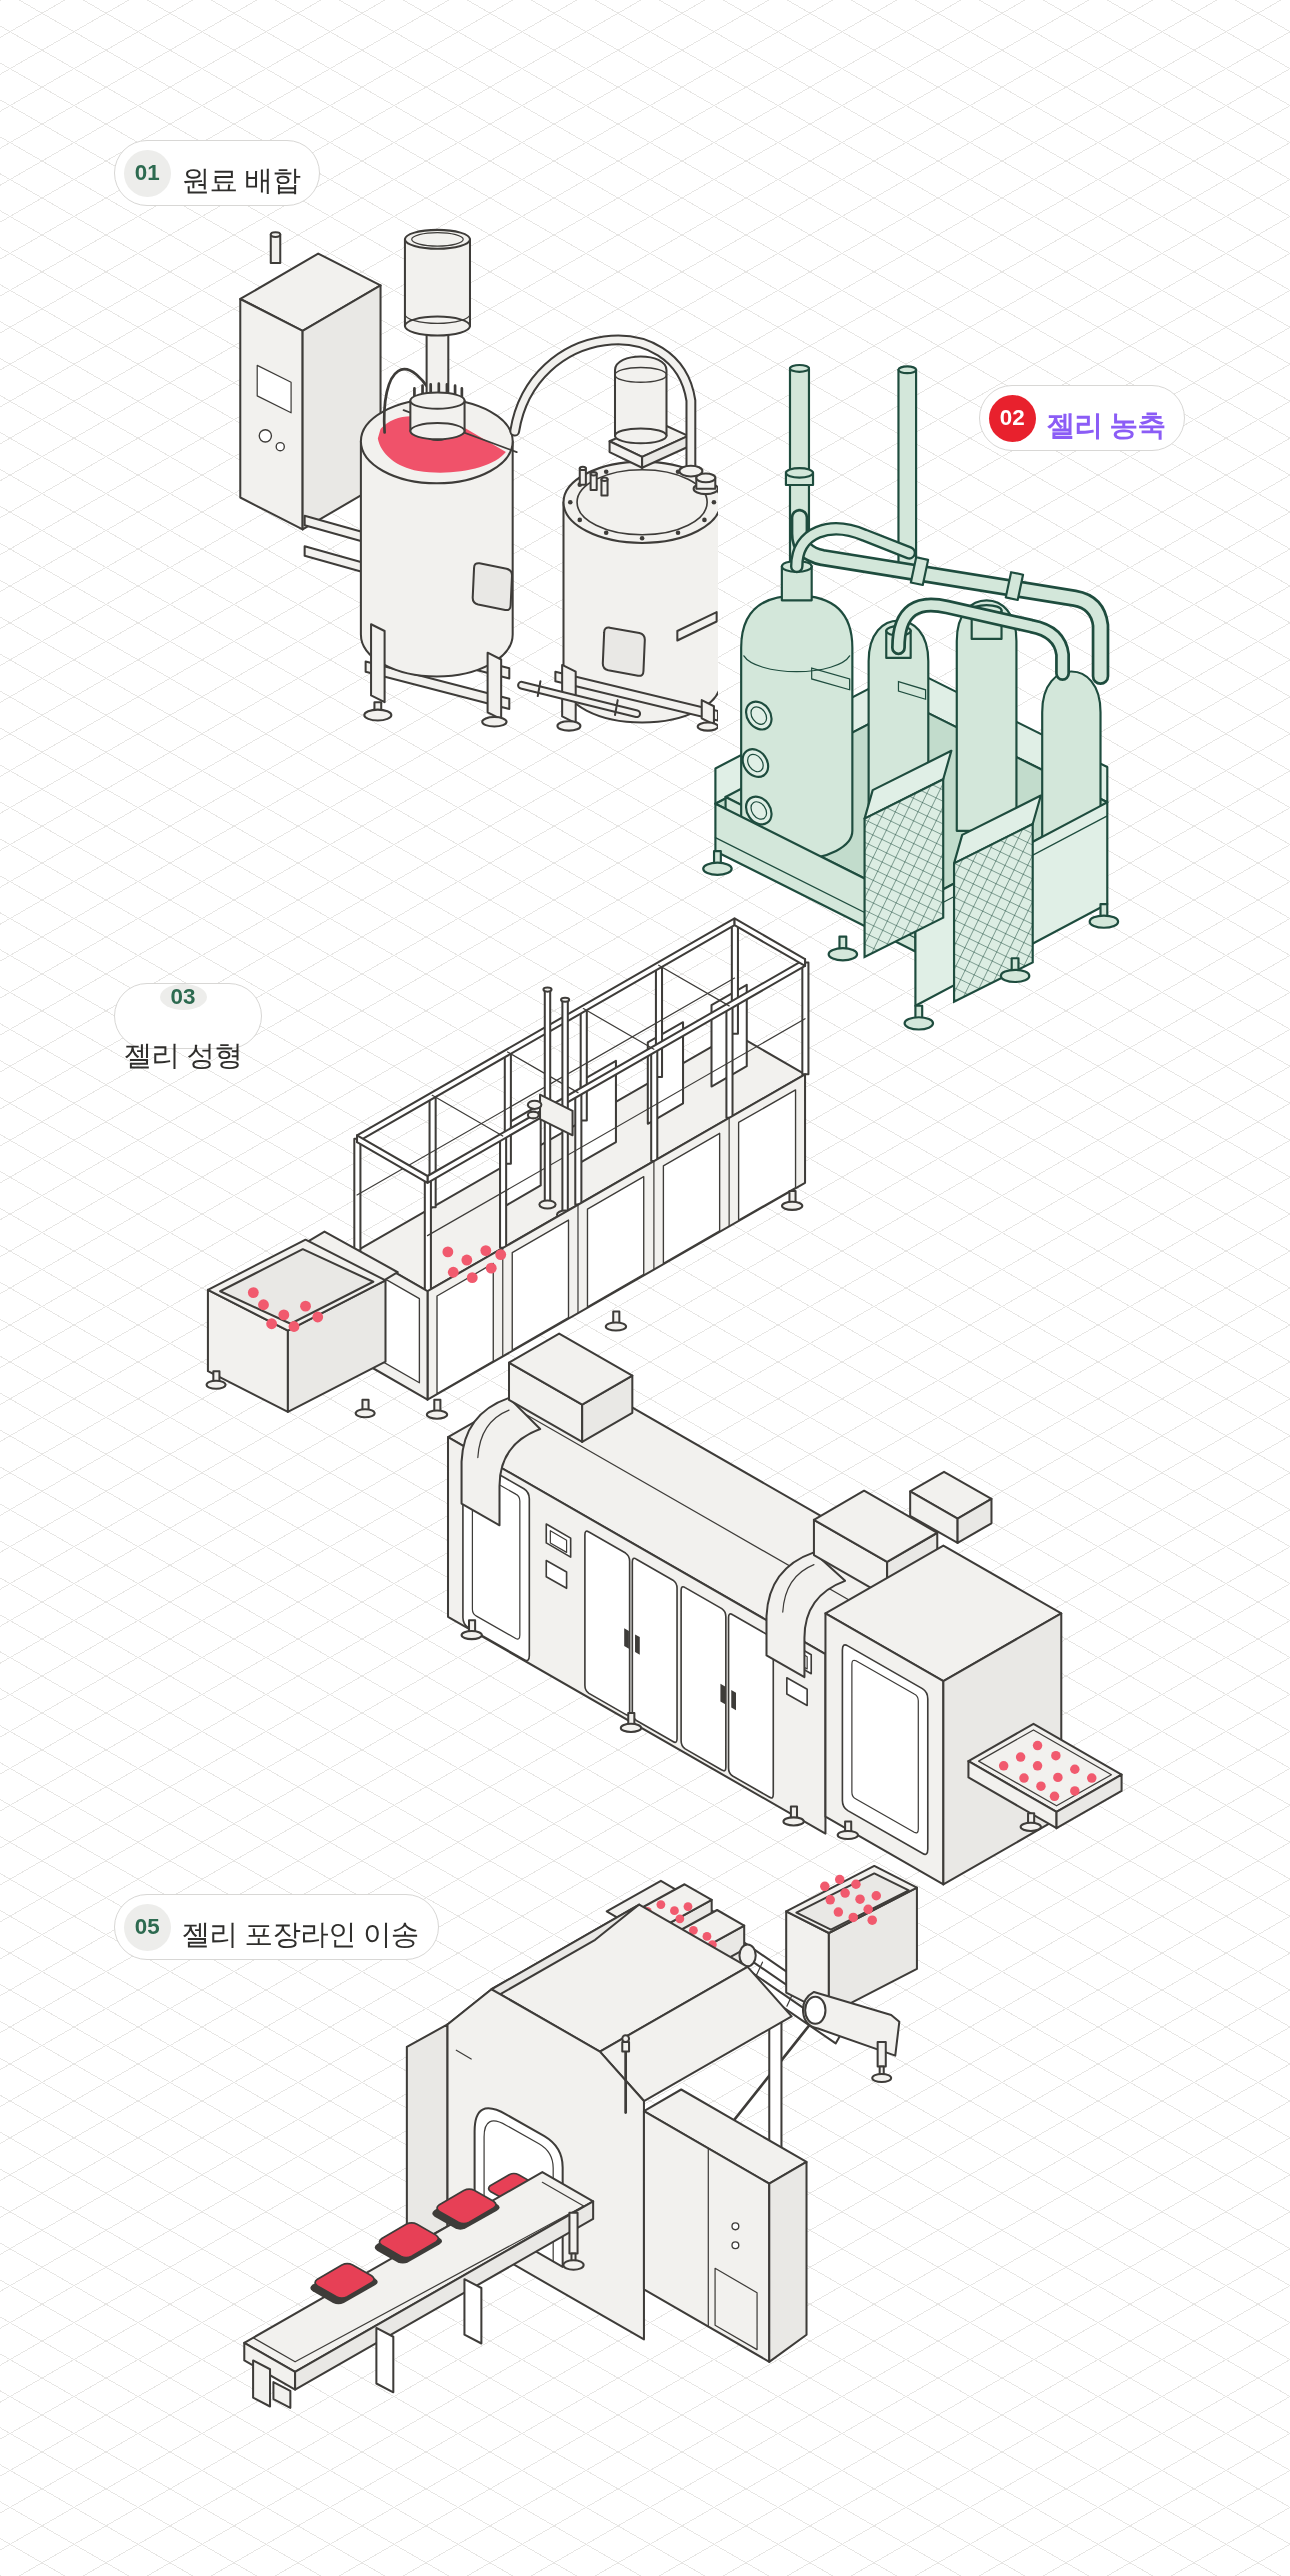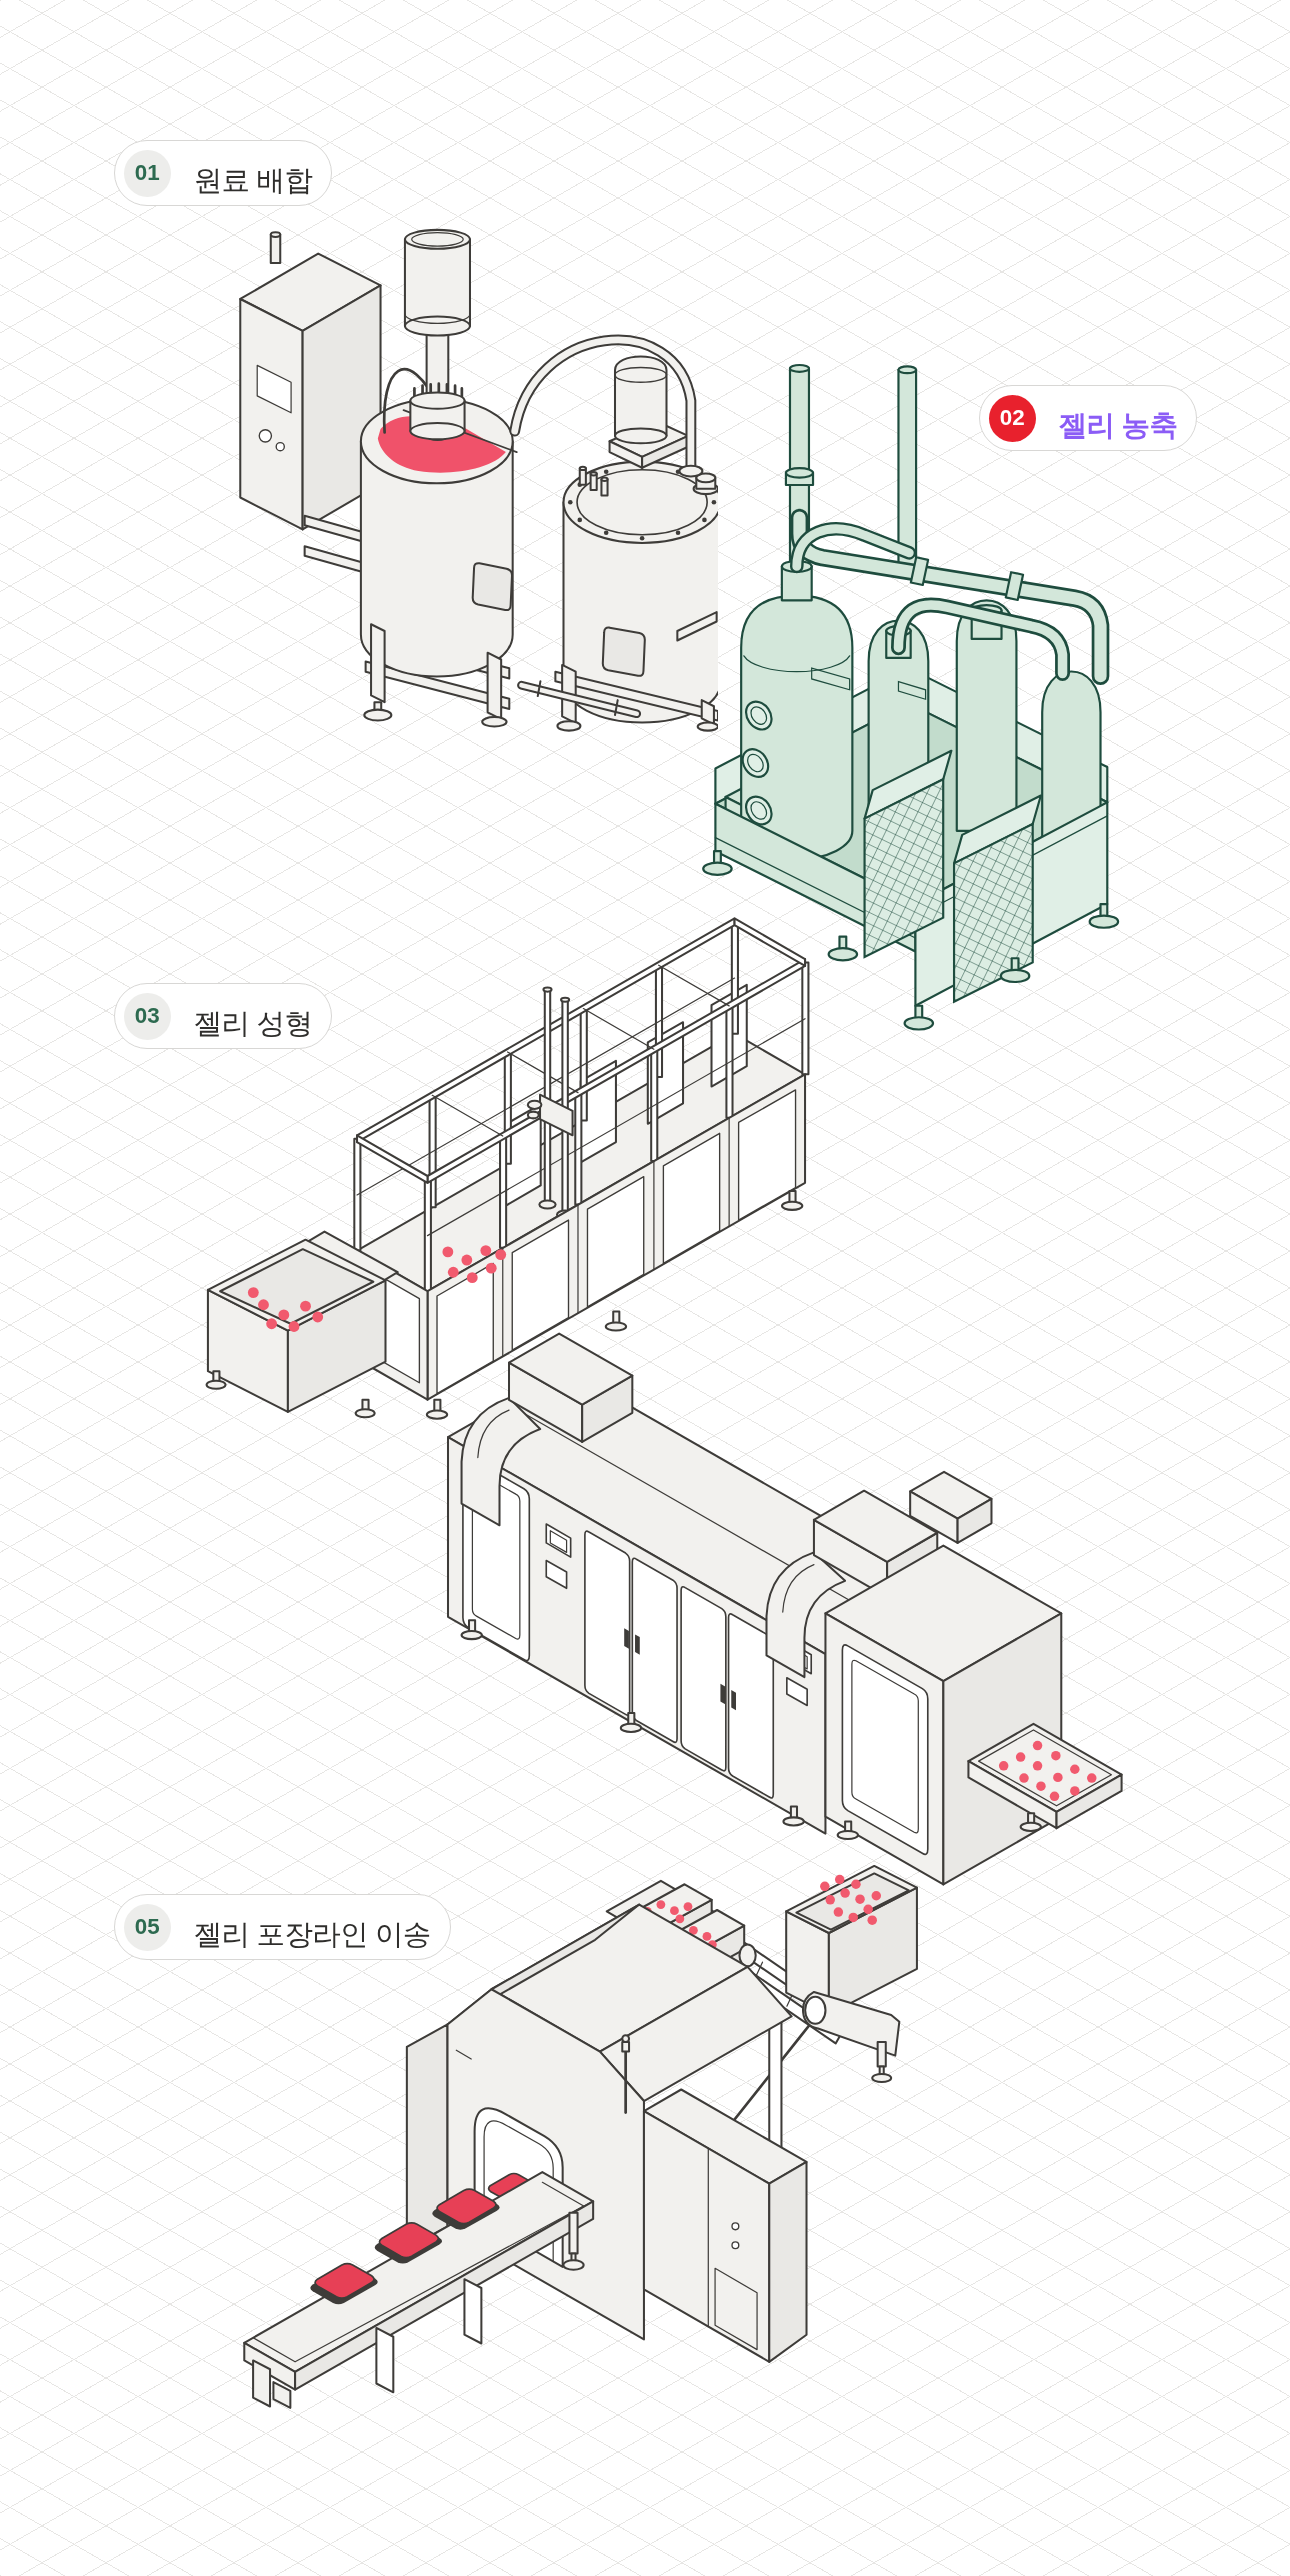--- a/index.html
+++ b/index.html
@@ -7,21 +7,21 @@
   .canvas{
     position:relative;width:1291px;height:2576px;overflow:hidden;
     background-color:#ffffff;
     background-image:
       repeating-linear-gradient(30deg,#e7e6e4 0 0.9px,transparent 0.9px 32px),
       repeating-linear-gradient(150deg,#e7e6e4 0 0.9px,transparent 0.9px 32px);
   }
   .badge{
     position:absolute;display:inline-flex;align-items:center;
     background:#fff;border:1.7px solid #d8d7d5;border-radius:35px;
-    height:64px;padding:0 19px 0 8.8px;gap:23px;z-index:5;
+    height:64px;padding:0 19px 0 8.8px;gap:11px;z-index:5;
   }
   .badge .num{
     width:47px;height:47px;border-radius:50%;background:#ededeb;
     color:#2d6a50;display:flex;align-items:center;justify-content:center;
     font-size:22.4px;font-weight:600;letter-spacing:0;
   }
   .badge .txt{font-size:28.5px;color:#2f2e2c;letter-spacing:-0.7px;white-space:nowrap;margin-top:16px;}
   .badge.active .num{background:#e8212d;color:#ffffff;font-weight:700;}
   .badge.active .txt{font-weight:700;color:#8b5cf6;}
   .fig{position:absolute;z-index:1;}
@@ -51,21 +51,21 @@
 <div class="canvas">
 
   <div class="badge" style="left:114px;top:140px;">
     <span class="num">01</span>
     <span class="txt">원료 배합</span>
   </div>
   <div class="badge active" style="left:979px;top:385px;">
     <span class="num">02</span>
     <span class="txt">젤리 농축</span>
   </div>
-  <div class="badge" style="left:114px;top:983px;">
+  <div class="badge" style="left:114px;top:983px;flex-direction:column;">
     <span class="num">03</span>
     <span class="txt">젤리 성형</span>
   </div>
   <div class="badge" style="left:114px;top:1894px;">
     <span class="num">05</span>
     <span class="txt">젤리 포장라인 이송</span>
   </div>
 
   <svg class="fig" style="left:203px;top:197px;" width="515" height="536" viewBox="0 0 760 790">
 

